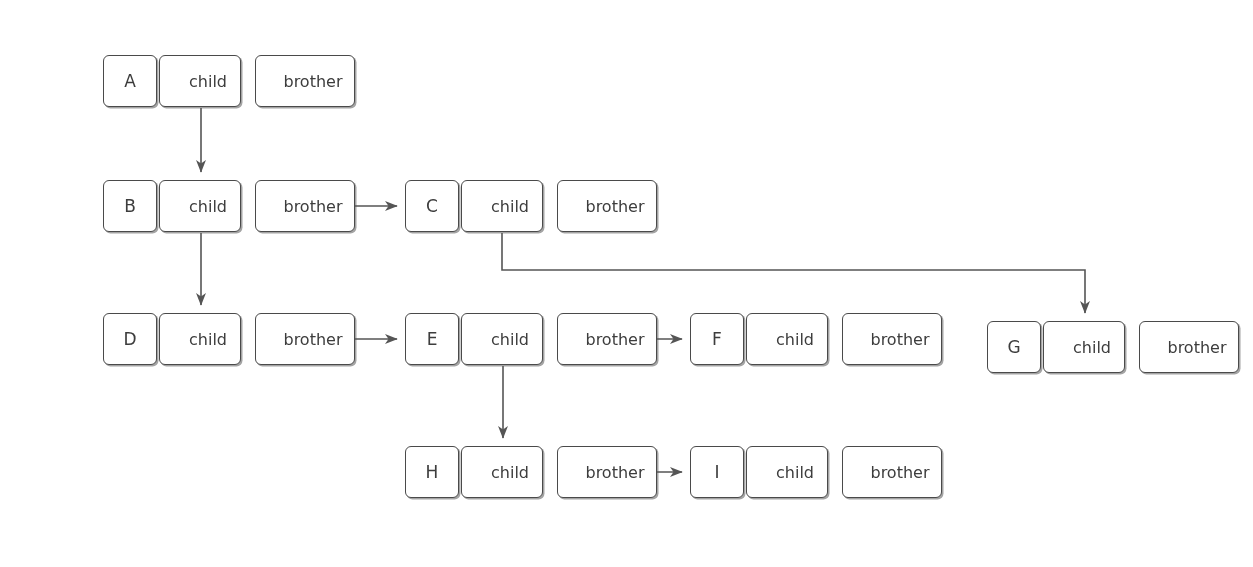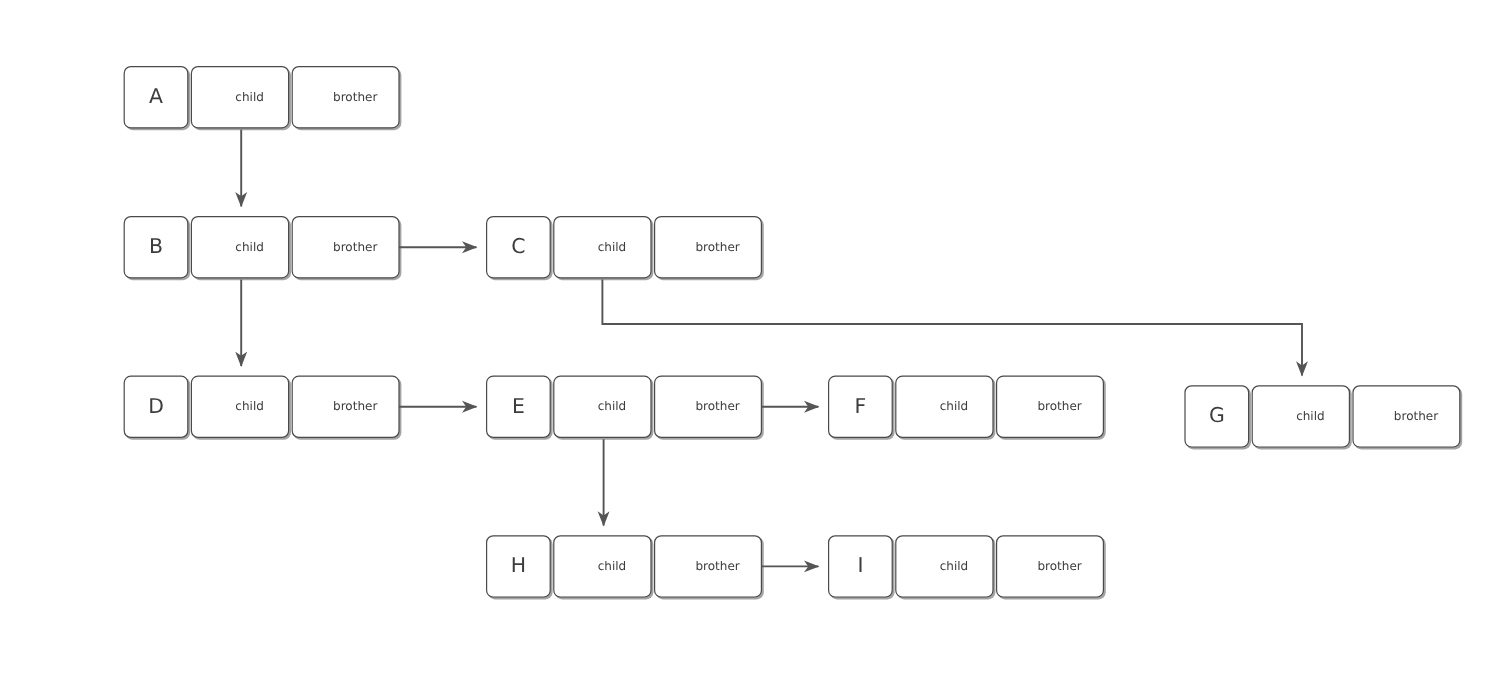--- a/index.html
+++ b/index.html
@@ -43,30 +43,30 @@
     color: #3d3d3d;
     box-shadow: 1.5px 1.5px 0 rgba(90,90,90,0.55);
   }
   .cell.data {
     width: 54px;
     height: 52px;
     font-size: 17px;
   }
   .cell.ptr {
     height: 52px;
-    font-size: 10px;
+    font-size: 16px;
     padding-left: 16px;
   }
   .cell.child {
     width: 82px;
     margin-left: 2px;
   }
   .cell.brother {
-    width: 90px;
-    margin-left: 2px;
+    width: 100px;
+    margin-left: 14px;
   }
   .watermark {
     position: absolute;
     right: 8px;
     bottom: 8px;
     font-size: 26px;
     color: #e3e3e3;
     letter-spacing: 1px;
     white-space: nowrap;
     z-index: 3;

